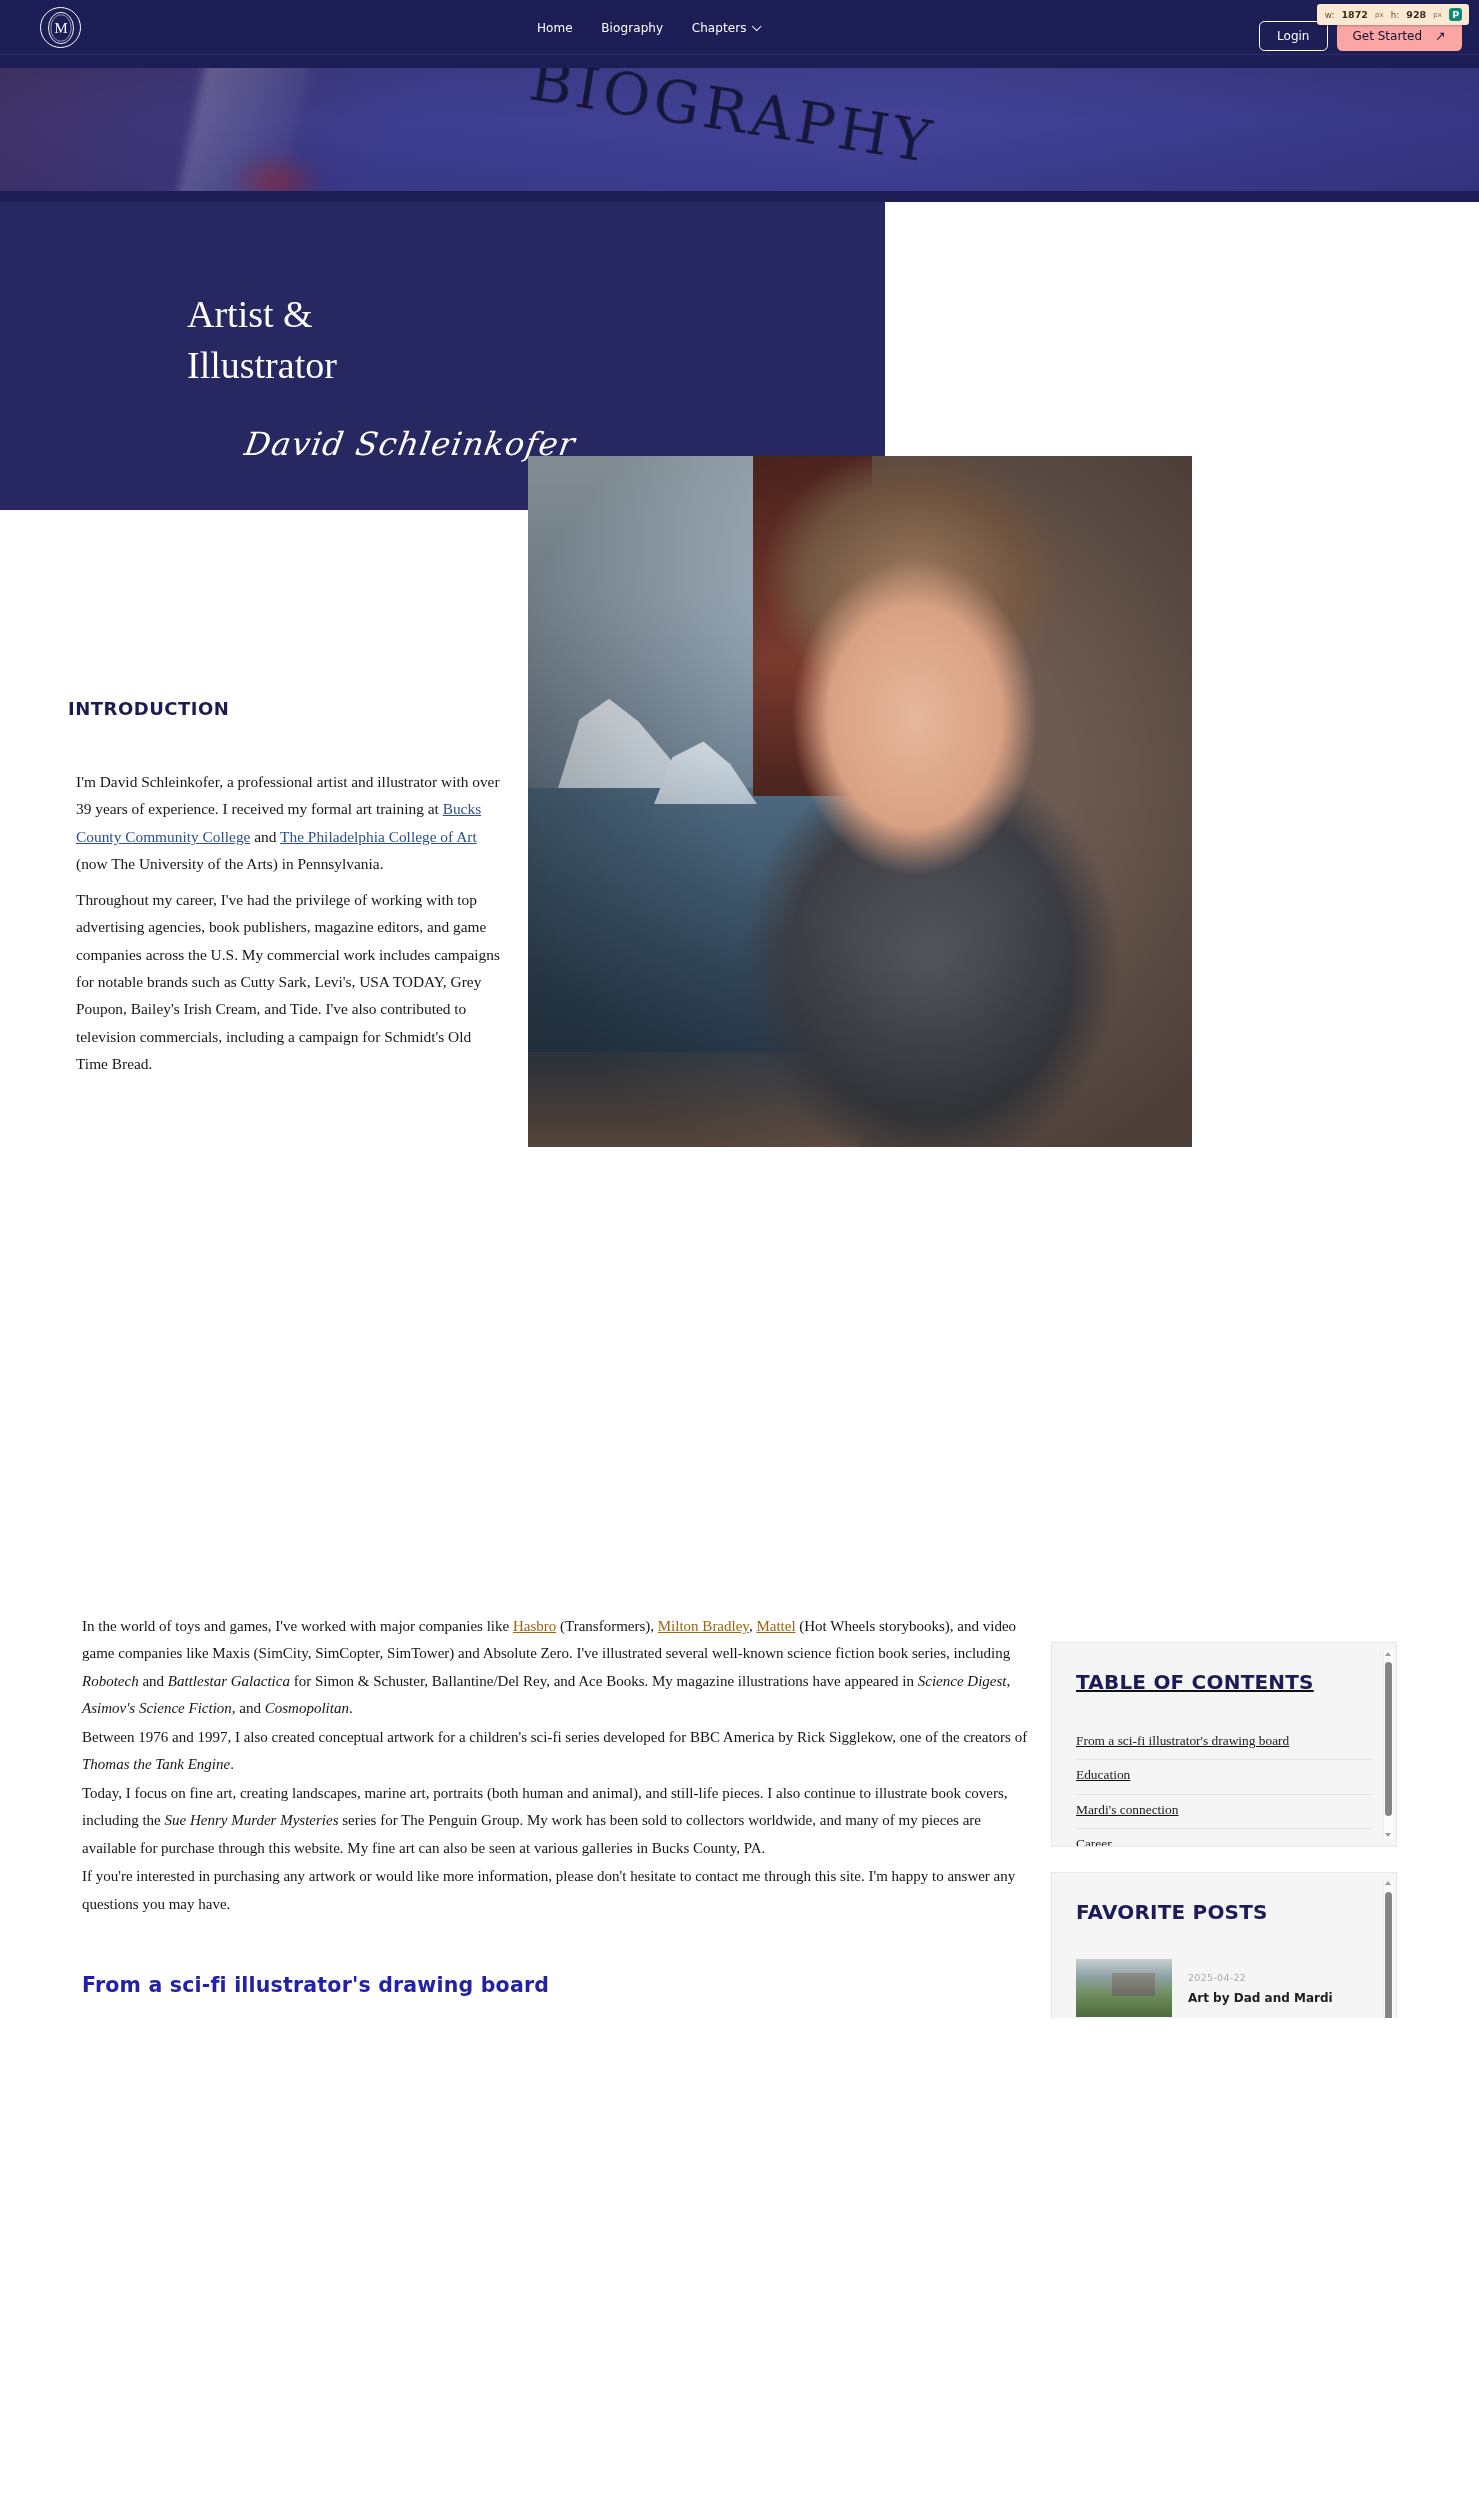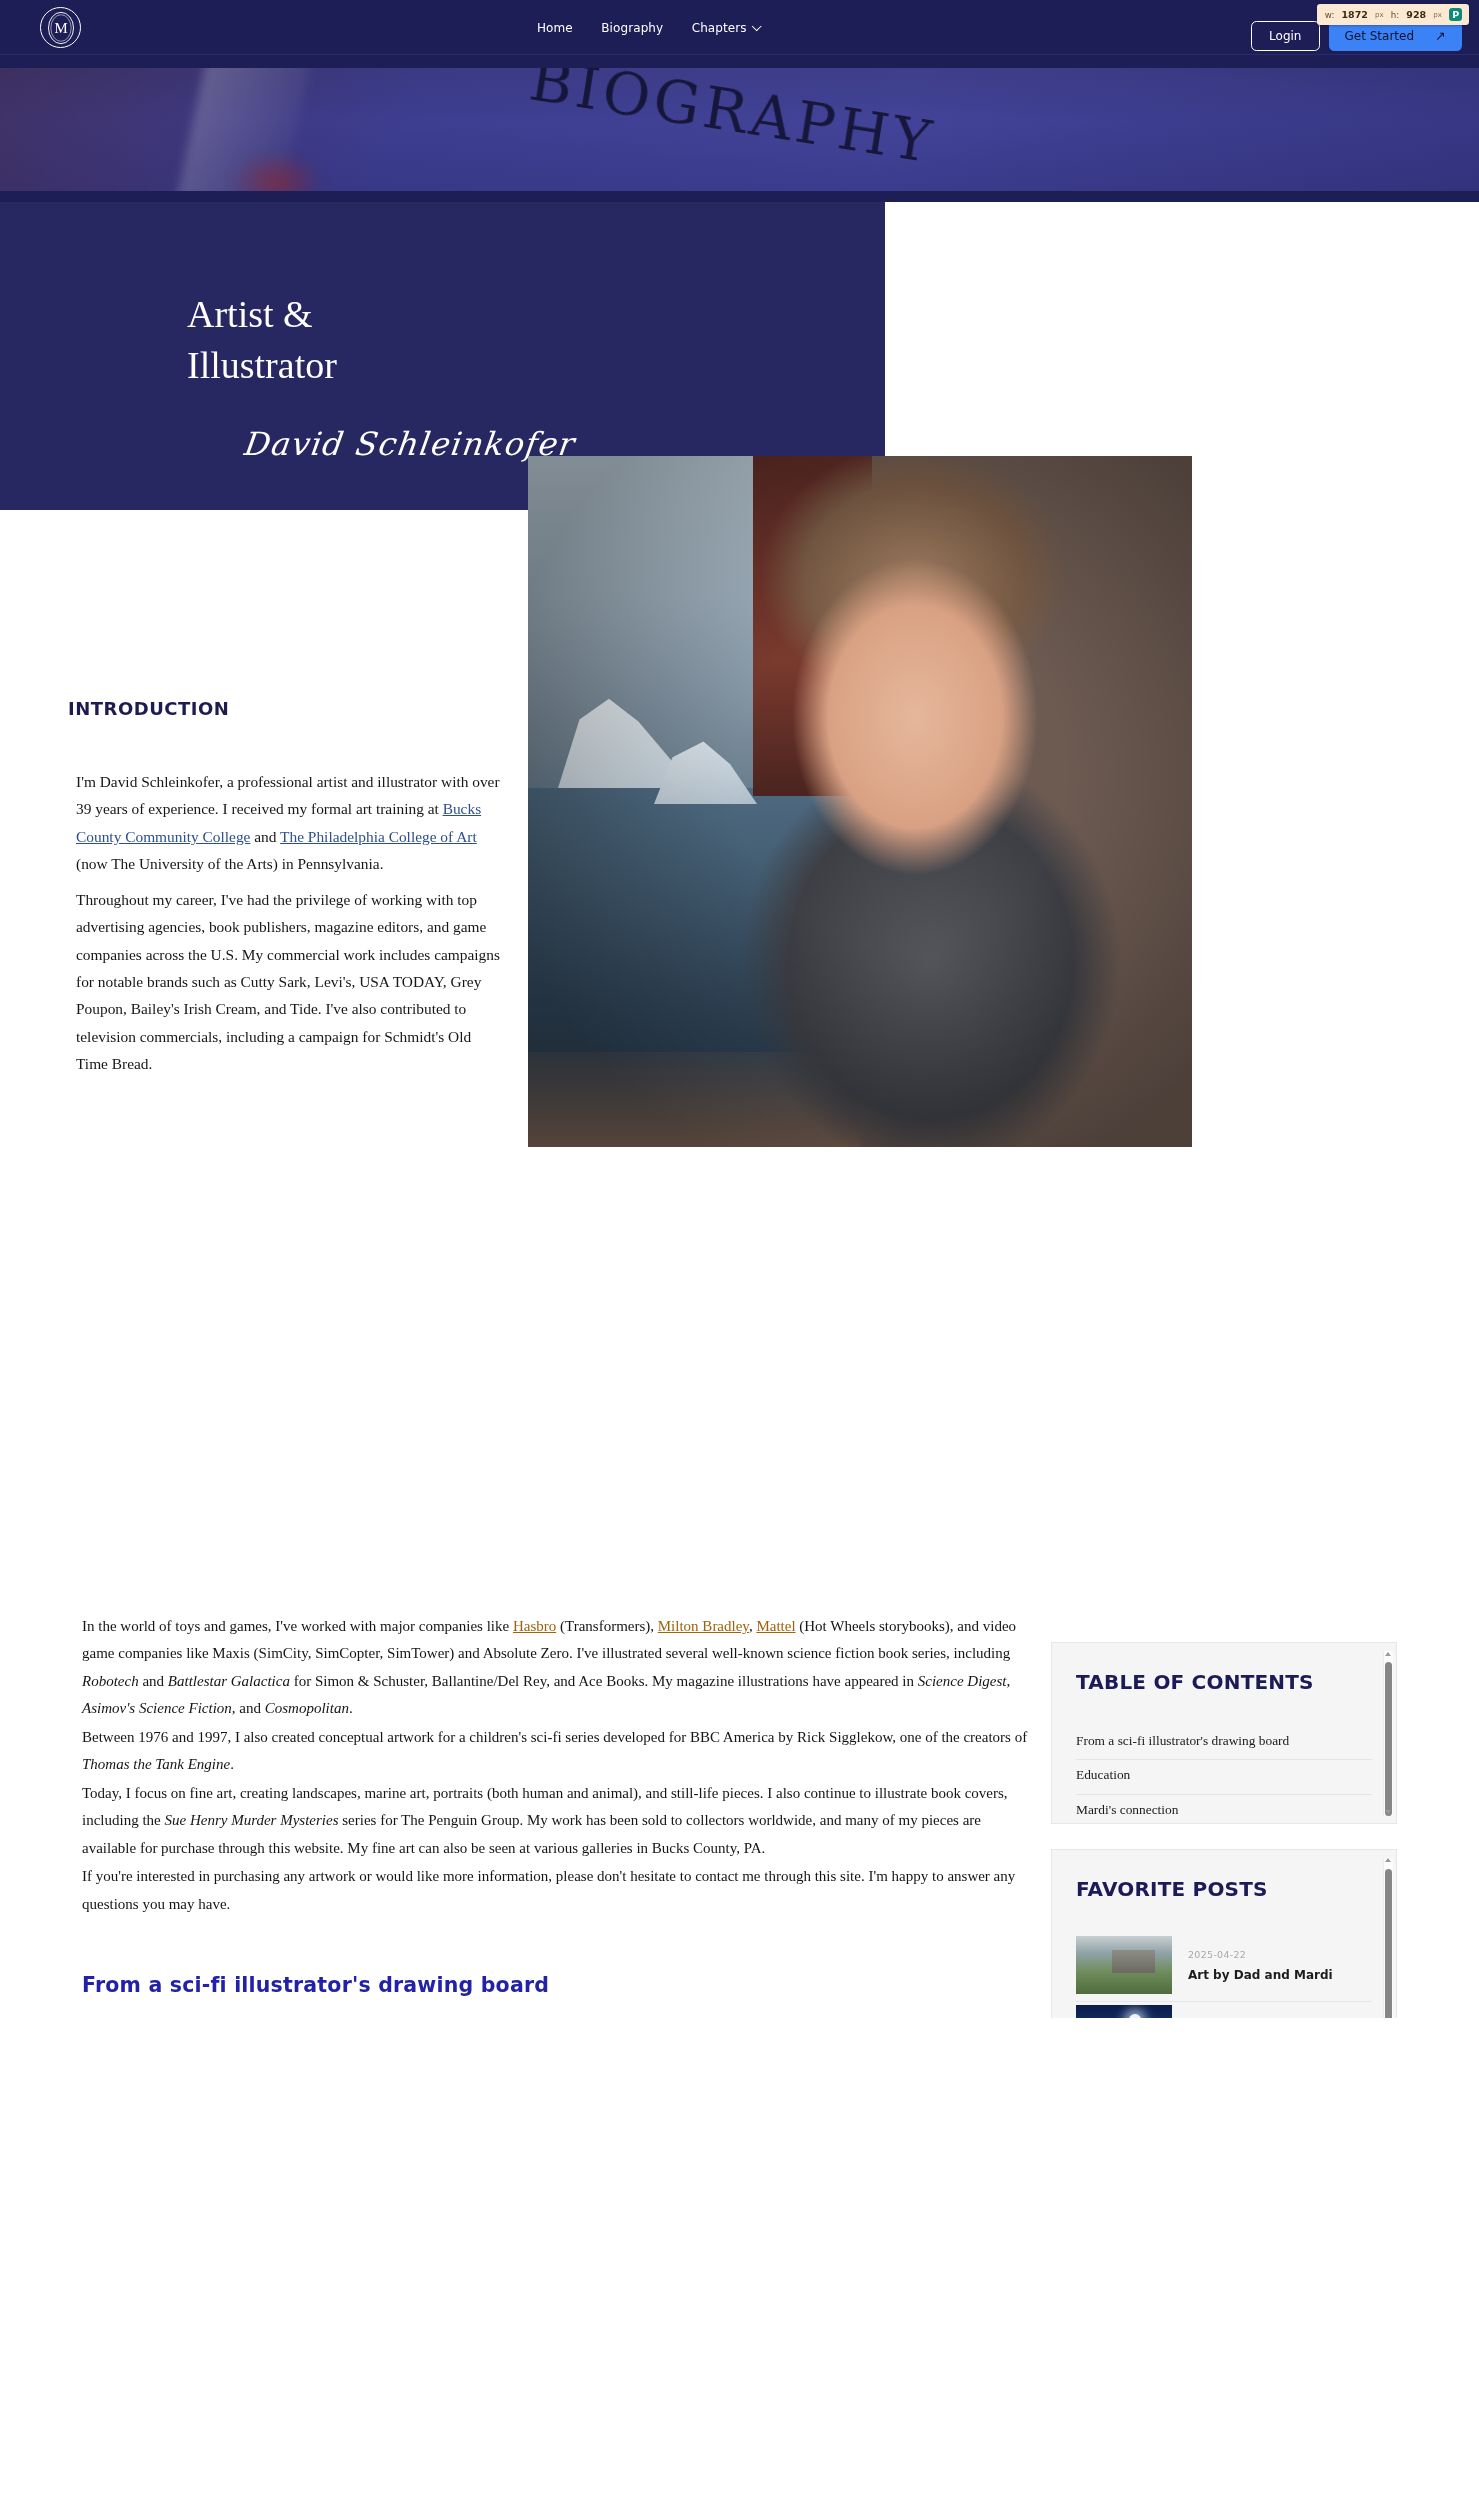--- a/index.html
+++ b/index.html
@@ -80,29 +80,29 @@
     background: transparent;
     color: #ffffff;
     font-family: "DejaVu Sans", sans-serif;
     font-size: 12px;
     border-radius: 5.5px;
     padding: 7.1px 17.4px;
     cursor: pointer;
   }
   .btn-get {
     border: none;
-    background: #3b82f6;
+    background: #fca5a5;
     color: #121231;
     font-family: "DejaVu Sans", sans-serif;
     font-size: 12px;
     border-radius: 5.5px;
     padding: 8px 16px;
     display: flex;
     align-items: center;
-    gap: 21px;
+    gap: 13px;
     cursor: pointer;
     white-space: nowrap;
   }
   .arrow-ne { font-size: 12.6px; line-height: 1; }
 
   
   .dim-badge {
     position: absolute;
     right: 10.3px;
     top: 4px;
@@ -341,21 +341,21 @@
     max-height: 100%;
   }
   .card h4 {
     font-family: "DejaVu Sans", sans-serif;
     font-weight: 700;
     font-size: 20px;
     letter-spacing: 0.2px;
     color: #1b1b57;
     margin-bottom: 32px;
   }
-  .toc-card { height: 182px; }
+  .toc-card { height: 205px; text-decoration: underline; }
   .toc-list { list-style: none; }
   .toc-item {
     font-family: "Liberation Serif", serif;
     font-size: 13.4px;
     color: #1a1a1a;
     padding: 7.1px 0 10.3px 0;
     border-bottom: 0.8px solid #e4e4e6;
     cursor: pointer;
   }
   .toc-item:last-child { border-bottom: none; }

